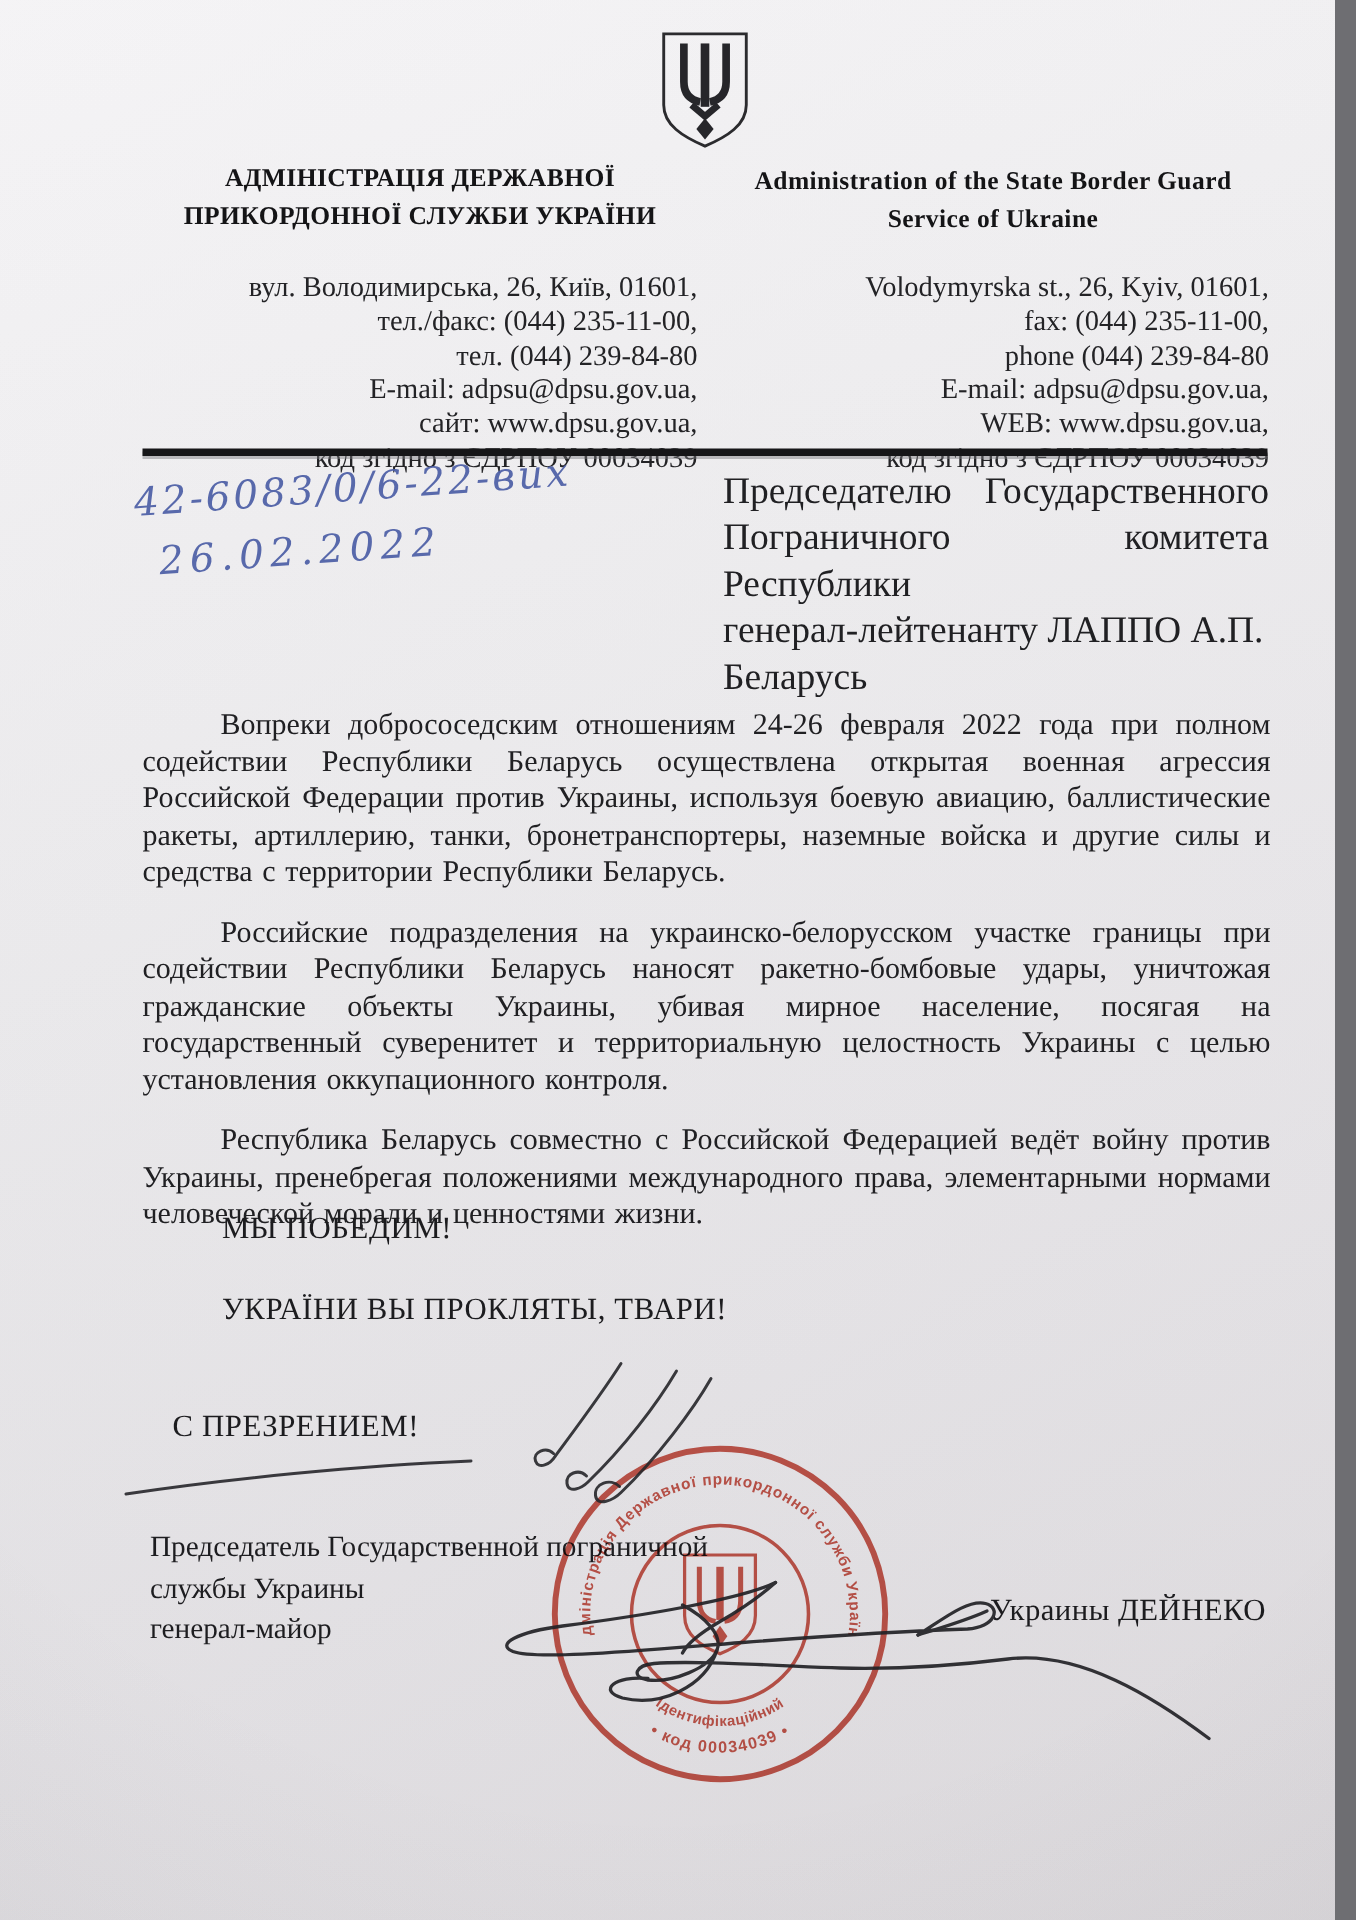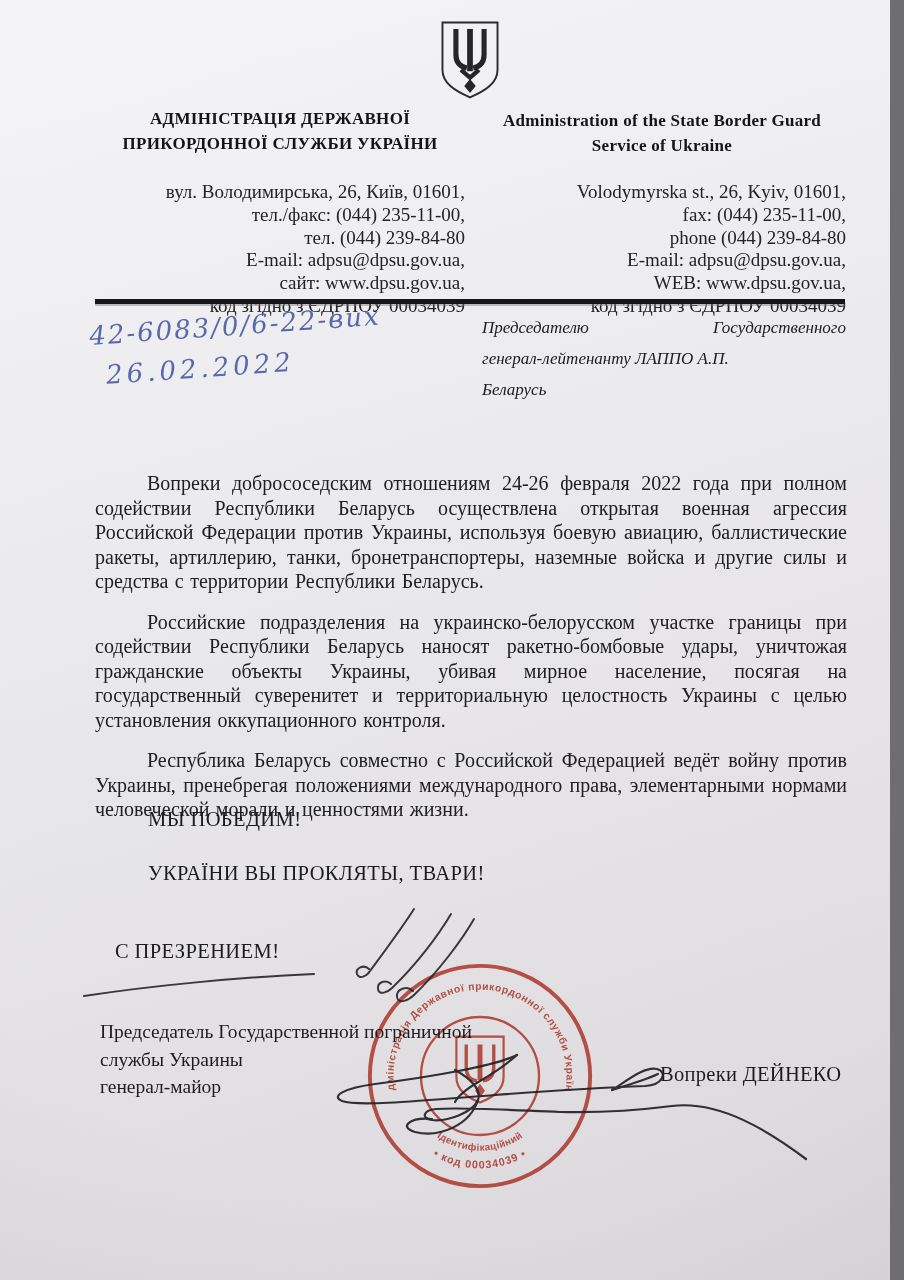--- a/index.html
+++ b/index.html
@@ -16,21 +16,21 @@
   .abs{position:absolute;}
   .z2{z-index:2;}
   .org-name{font-weight:bold;font-size:17px;line-height:1.45;text-align:center;
     letter-spacing:.3px;white-space:pre-line;color:#141416;}
   .address{font-size:19px;line-height:1.2;text-align:right;white-space:pre-line;color:#232326;}
   .rule{background:#161618;height:5px;box-shadow:0 2px 0 rgba(120,120,125,.45);}
   .handwriting{font-family:"DejaVu Serif", serif;font-style:italic;color:#4c5ea6;
     font-size:26px;letter-spacing:2px;transform:rotate(-4deg);transform-origin:left top;
     opacity:.92;line-height:1.55;}
   .handwriting .line2{display:block;padding-left:14px;letter-spacing:4px;}
-  .addressee{font-size:17px;line-height:31px;color:#202023;font-style:italic;}
+  .addressee{font-size:25px;line-height:31px;color:#202023;}
   .addressee .jl{text-align:justify;text-align-last:justify;}
   .body-text{width:752px;font-size:20px;color:#202023;}
   .body-text p{margin:16px 0 2px 0;text-align:justify;text-indent:52px;line-height:24.5px;word-spacing:1.5px;}
   .slogan{font-size:20.5px;letter-spacing:.4px;color:#1c1c1f;text-align:center;}
   .sig-title{font-size:19.5px;line-height:27.5px;color:#1d1d20;}
   .sig-name{font-size:20.5px;color:#1c1c1f;letter-spacing:.3px;}
   .stamp{mix-blend-mode:multiply;opacity:.84;z-index:3;}
   .ink{z-index:5;pointer-events:none;}
   .emblem{z-index:2;}
 </style>
@@ -69,40 +69,41 @@
 
   <div class="abs z2 rule" style="left:95px;top:299px;width:750px;"></div>
 
   <div class="abs z2 handwriting" style="left:88px;top:316px;width:360px;">
     <span>42-6083/0/6-22-вих</span>
     <span class="line2">26.02.2022</span>
   </div>
 
   <div class="abs z2 addressee" style="left:482px;top:312px;width:364px;">
     <div class="jl">Председателю Государственного</div>
+    <div class="jl">Пограничного комитета Республики</div>
     <div>генерал-лейтенанту ЛАППО А.П.</div>
     <div>Беларусь</div>
   </div>
 
   <div class="abs z2 body-text" style="left:95px;top:455px;">
     <p>Вопреки добрососедским отношениям 24-26 февраля 2022 года при полном содействии Республики Беларусь осуществлена открытая военная агрессия Российской Федерации против Украины, используя боевую авиацию, баллистические ракеты, артиллерию, танки, бронетранспортеры, наземные войска и другие силы и средства с территории Республики Беларусь.</p>
     <p>Российские подразделения на украинско-белорусском участке границы при содействии Республики Беларусь наносят ракетно-бомбовые удары, уничтожая гражданские объекты Украины, убивая мирное население, посягая на государственный суверенитет и территориальную целостность Украины с целью установления оккупационного контроля.</p>
     <p>Республика Беларусь совместно с Российской Федерацией ведёт войну против Украины, пренебрегая положениями международного права, элементарными нормами человеческой морали и ценностями жизни.</p>
   </div>
 
   <div class="abs z2 slogan" style="left:148px;top:808px;">МЫ ПОБЕДИМ!</div>
   <div class="abs z2 slogan" style="left:148px;top:862px;">УКРАЇНИ ВЫ ПРОКЛЯТЫ, ТВАРИ!</div>
   <div class="abs z2 slogan" style="left:115px;top:940px;">С ПРЕЗРЕНИЕМ!</div>
 
   <div class="abs z2 sig-title" style="left:100px;top:1018px;width:460px;">
     <div>Председатель Государственной пограничной</div>
     <div>службы Украины</div>
     <div>генерал-майор</div>
   </div>
-  <div class="abs z2 sig-name" style="left:660px;top:1063px;">Вопреки ДЕЙНЕКО</div>
+  <div class="abs z2 sig-name" style="left:660px;top:1063px;">Украины ДЕЙНЕКО</div>
 
   <svg class="abs stamp" style="left:362px;top:958px;" width="236" height="236" viewBox="0 0 240 240">
     <defs>
       <path id="arcTop" d="M33.3,135.3 A88,88 0 1 1 206.7,135.3" fill="none"></path>
       <path id="arcIn1" d="M54.2,158 A76,76 0 0 0 185.8,158" fill="none"></path>
       <path id="arcIn2" d="M43,173.9 A94,94 0 0 0 197,173.9" fill="none"></path>
     </defs>
     <g stroke="#c23a2c" fill="none">
       <circle cx="120" cy="120" r="112" stroke-width="4"></circle>
       <circle cx="120" cy="120" r="60" stroke-width="2.4"></circle>

